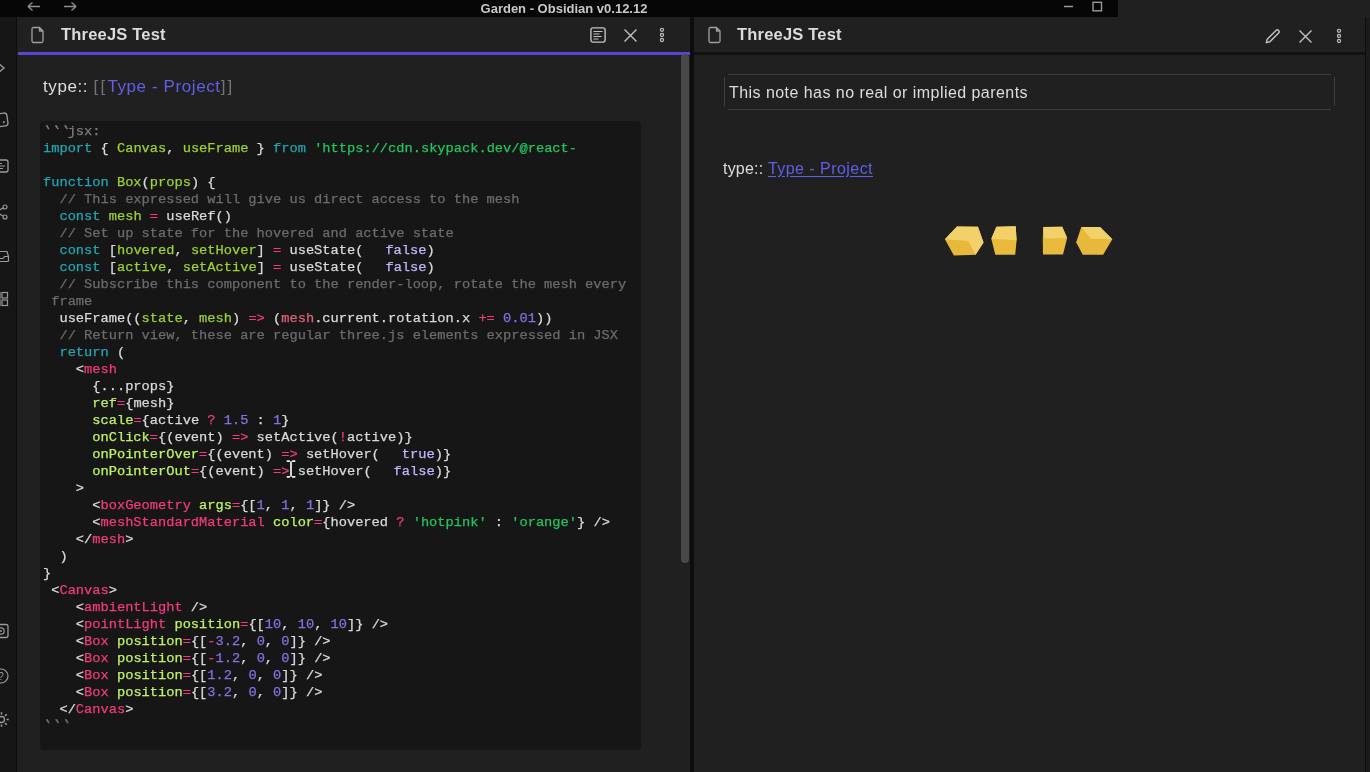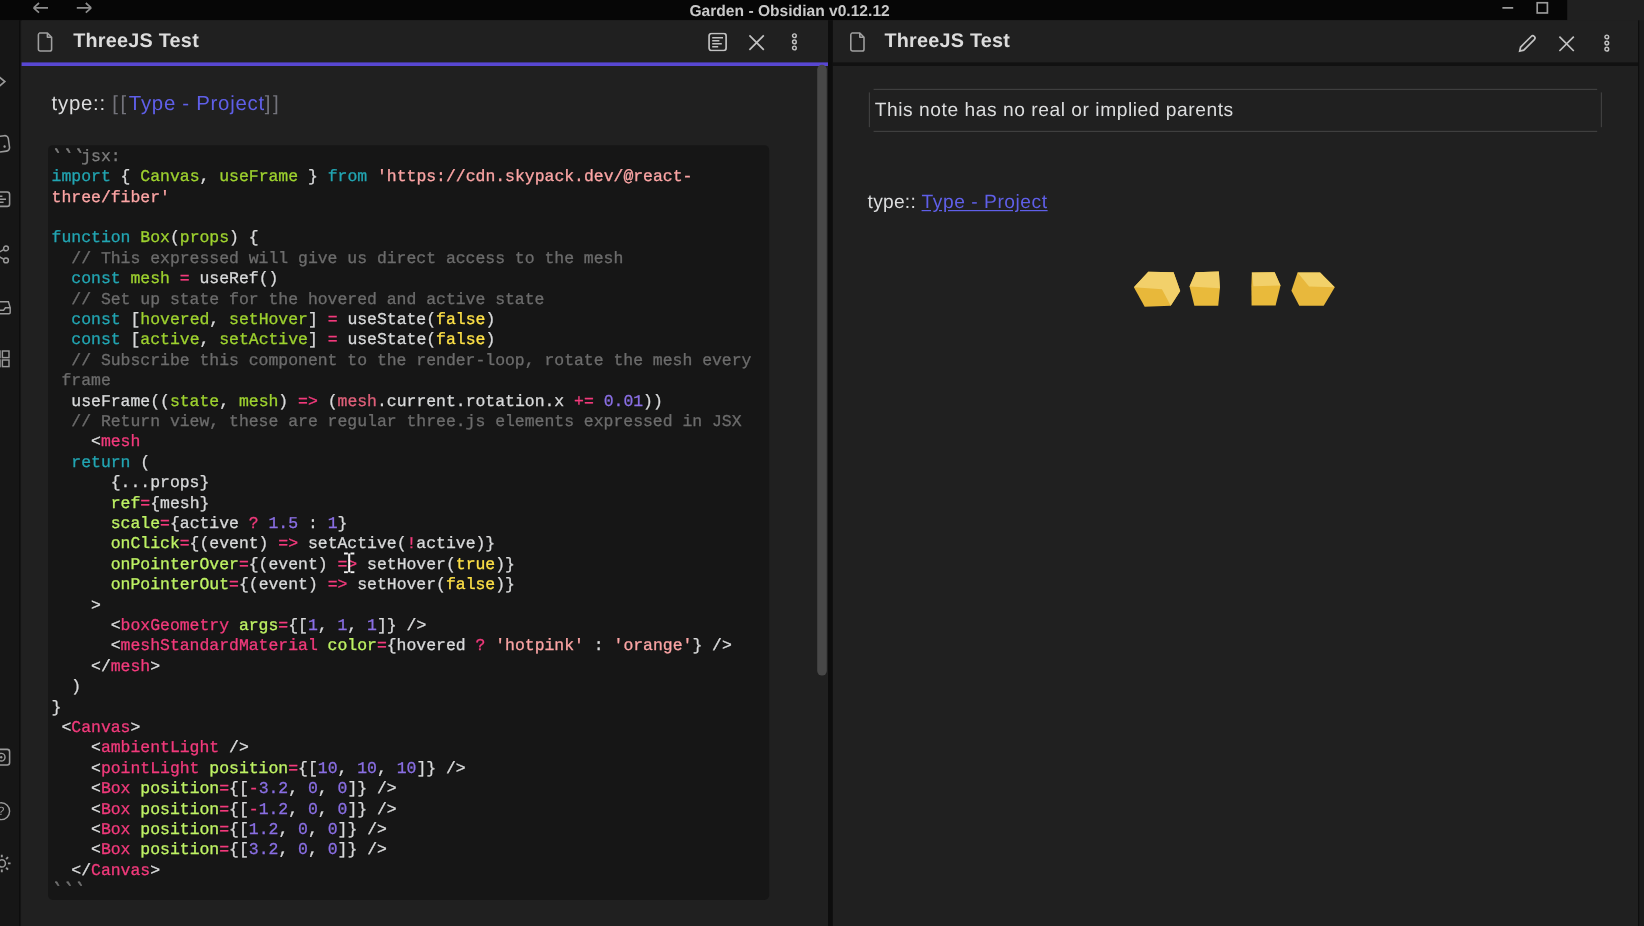--- a/index.html
+++ b/index.html
@@ -1,20 +1,20 @@
 <!DOCTYPE html>
 <html><head>
 <meta charset="utf-8">
 <style>
 * { margin:0; padding:0; box-sizing:border-box; }
 html,body { width:1370px; height:772px; overflow:hidden; background:#202020;
   font-family:"Liberation Sans", sans-serif; }
 .abs { position:absolute; }
 
-#titlebar { position:absolute; left:0; top:0; width:1306px; height:17px; background:#060606; }
+#titlebar { position:absolute; left:0; top:0; width:1118px; height:17px; background:#060606; }
 #titlebar .ttext { position:absolute; left:10px; right:0; top:1px; text-align:center;
   font-size:13px; font-weight:600; color:#c9c9c9; }
 #titlebar svg { position:absolute; top:0; }
 
 #ribbon { position:absolute; left:0; top:17px; width:17px; height:755px; background:#161616;
   border-right:1px solid #0c0c0c; overflow:hidden; }
 #ribbon svg { position:absolute; left:-8px; }
 
 .pane { position:absolute; top:17px; height:760px; background:#202020; }
 #lpane { left:18px; width:672px; }
@@ -34,22 +34,22 @@
 
 #code { position:absolute; left:22px; top:104px; width:601px; height:629px; background:#161616;
   border-radius:4px; font-family:"Liberation Mono", monospace; font-size:13.7px; line-height:17px;
   padding:2px 0 0 3px; color:#d9dadb; -webkit-text-stroke:0.25px; }
 #code div { white-space:pre; height:17px; }
 #code .f  { color:#7e7e7e; }
 #code .f2 { color:#6f6f6f; }
 #code .c  { color:#6c6c6c; }
 #code .k  { color:#22a5b2; }
 #code .d  { color:#9ed22f; }
-#code .s  { color:#fca5a5; }
-#code .a  { color:#fde047; }
+#code .s  { color:#22c55e; }
+#code .a  { color:#c4b5fd;margin-left:22px; }
 #code .n  { color:#8a6fe4;text-align:right; }
 #code .o  { color:#f23a7c; }
 #code .t  { color:#f23a7c; }
 #code .at { color:#bef264; }
 #code .m  { color:#e0607a; }
 
 .bcline { position:absolute; background:#3f3f3f; }
 #bctext { position:absolute; left:35px; top:66.5px; font-size:16px; color:#dcddde; letter-spacing:0.45px; }
 #ptypeline { position:absolute; left:29px; top:111px; font-size:16px; color:#dcddde; white-space:pre; letter-spacing:0.2px;margin-top:32px; }
 #ptypeline a { color:#5f5fe8; text-decoration:underline; text-underline-offset:2px; letter-spacing:0.45px; }
@@ -135,34 +135,33 @@
     <circle cx="4" cy="2.8" r="1.55" stroke-width="1.2"></circle>
       <circle cx="4" cy="7.9" r="1.55" stroke-width="1.2"></circle>
       <circle cx="4" cy="13" r="1.55" stroke-width="1.2"></circle>
   </svg>
   <div class="pline"></div>
   <div id="lscroll"></div>
   <div id="typeline">type:: <span class="br">[[</span><span class="lnk">Type - Project</span><span class="br">]]</span></div>
   <div id="code">
       <div><span class="f" style="display:inline-block; transform:translateY(2px) scale(1.12,2.0); transform-origin:0 4px">```</span><span class="f">jsx:</span></div>
       <div><span class="k">import</span> { <span class="d">Canvas</span>, <span class="d">useFrame</span> } <span class="k">from</span> <span class="s">'https://cdn.skypack.dev/@react-</span></div>
-      <div><span class="s">three/fiber'</span></div>
       <div>&nbsp;</div>
       <div><span class="k">function</span> <span class="d">Box</span>(<span class="d">props</span>) {</div>
       <div>  <span class="c">// This expressed will give us direct access to the mesh</span></div>
       <div>  <span class="k">const</span> <span class="d">mesh</span> <span class="o">=</span> useRef()</div>
       <div>  <span class="c">// Set up state for the hovered and active state</span></div>
       <div>  <span class="k">const</span> [<span class="d">hovered</span>, <span class="d">setHover</span>] <span class="o">=</span> useState(<span class="a">false</span>)</div>
       <div>  <span class="k">const</span> [<span class="d">active</span>, <span class="d">setActive</span>] <span class="o">=</span> useState(<span class="a">false</span>)</div>
       <div>  <span class="c">// Subscribe this component to the render-loop, rotate the mesh every</span></div>
       <div> <span class="c">frame</span></div>
       <div>  useFrame((<span class="d">state</span>, <span class="d">mesh</span>) <span class="o">=&gt;</span> (<span class="m">mesh</span>.current.rotation.x <span class="o">+=</span> <span class="n">0.01</span>))</div>
       <div>  <span class="c">// Return view, these are regular three.js elements expressed in JSX</span></div>
+      <div>  <span class="k">return</span> (</div>
       <div>    &lt;<span class="t">mesh</span></div>
-      <div>  <span class="k">return</span> (</div>
       <div>      {...props}</div>
       <div>      <span class="at">ref</span><span class="o">=</span>{mesh}</div>
       <div>      <span class="at">scale</span><span class="o">=</span>{active <span class="o">?</span> <span class="n">1.5</span> : <span class="n">1</span>}</div>
       <div>      <span class="at">onClick</span><span class="o">=</span>{(event) <span class="o">=&gt;</span> setActive(<span class="o">!</span>active)}</div>
       <div>      <span class="at">onPointerOver</span><span class="o">=</span>{(event) <span class="o">=&gt;</span> setHover(<span class="a">true</span>)}</div>
       <div>      <span class="at">onPointerOut</span><span class="o">=</span>{(event) <span class="o">=&gt;</span> setHover(<span class="a">false</span>)}</div>
       <div>    &gt;</div>
       <div>      &lt;<span class="t">boxGeometry</span> <span class="at">args</span><span class="o">=</span>{[<span class="n">1</span>, <span class="n">1</span>, <span class="n">1</span>]} /&gt;</div>
       <div>      &lt;<span class="t">meshStandardMaterial</span> <span class="at">color</span><span class="o">=</span>{hovered <span class="o">?</span> <span class="s">'hotpink'</span> : <span class="s">'orange'</span>} /&gt;</div>
       <div>    &lt;/<span class="t">mesh</span>&gt;</div>

